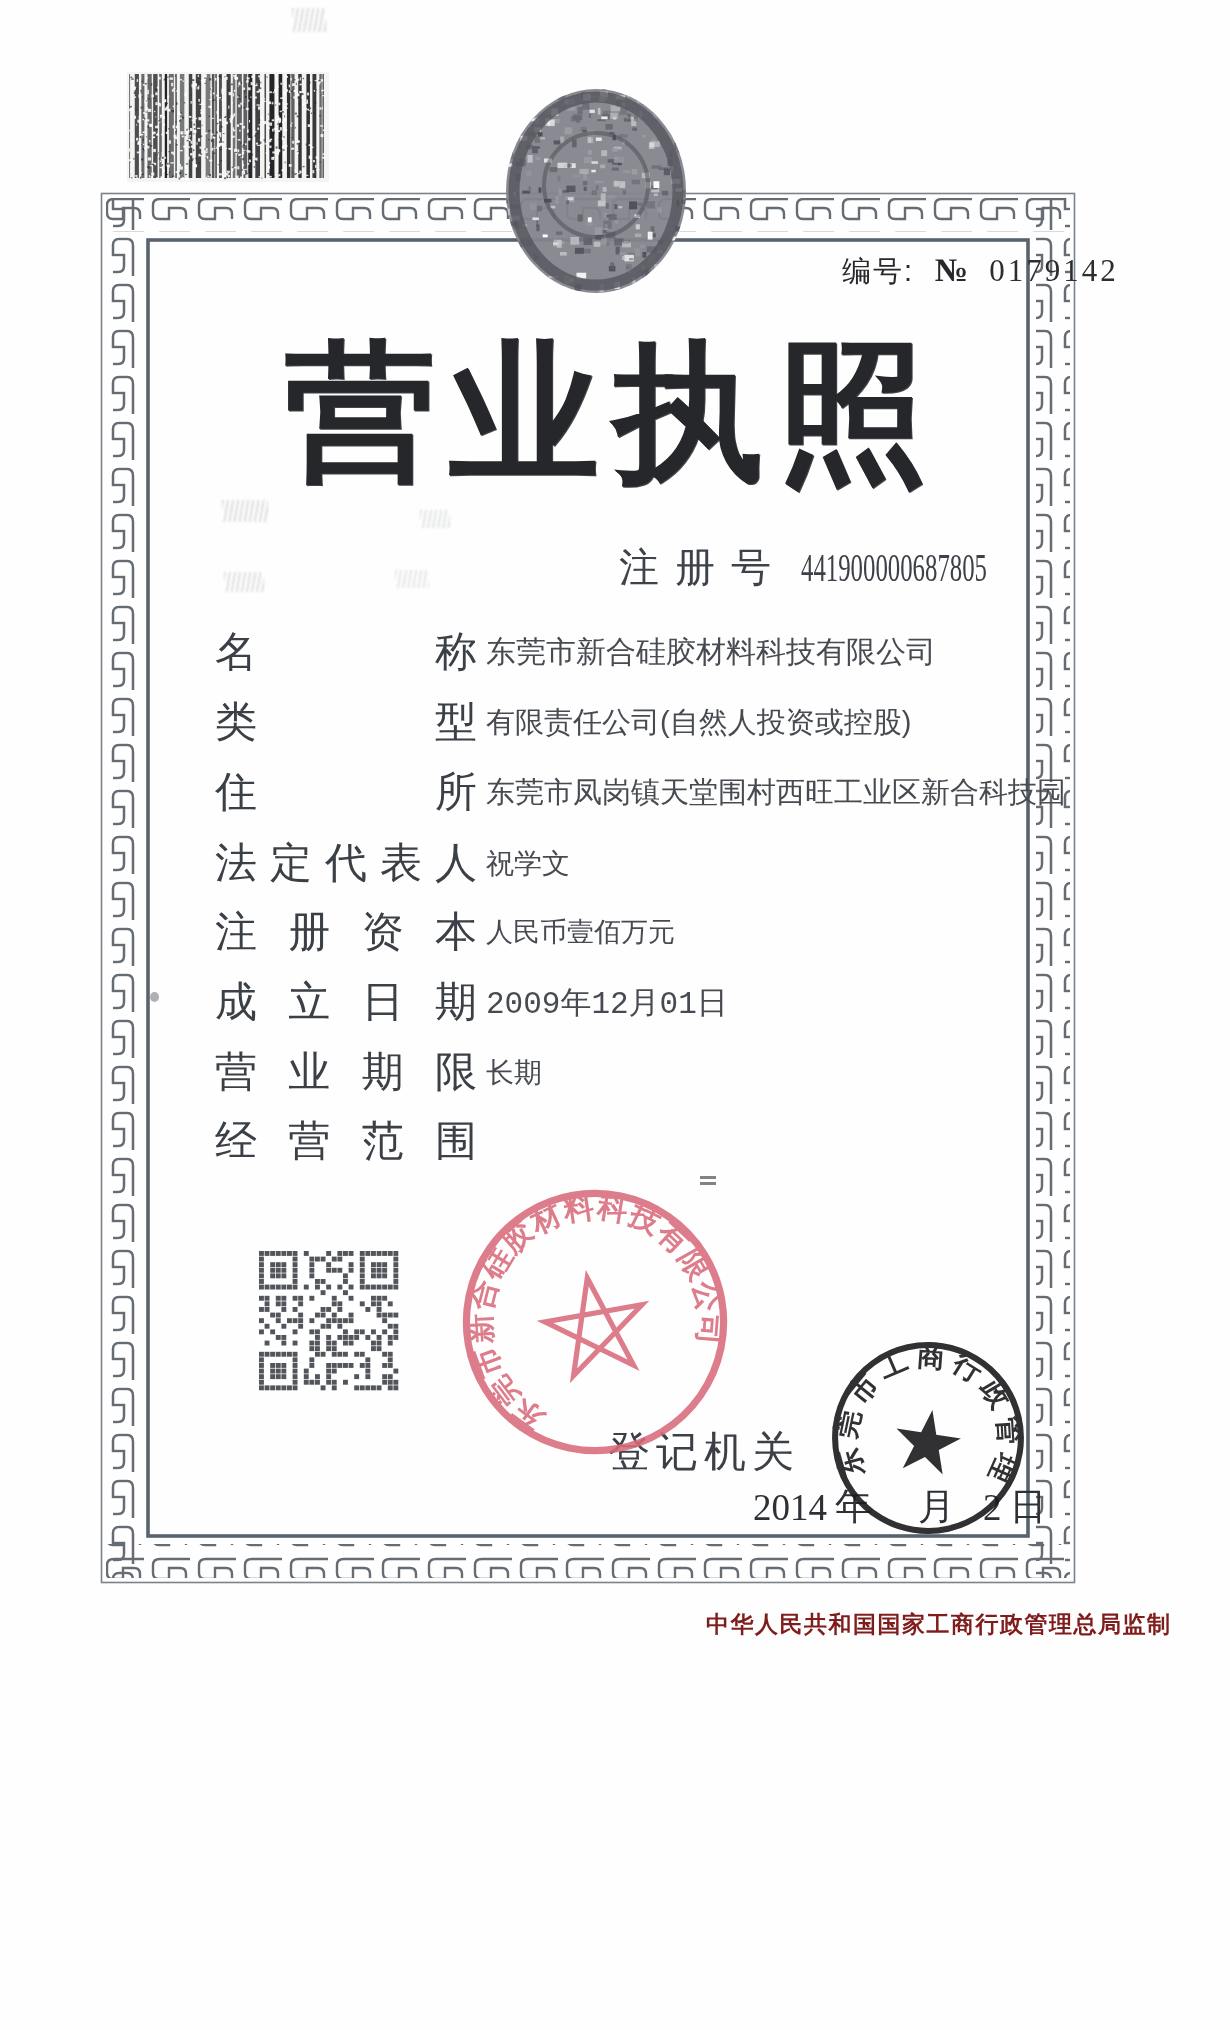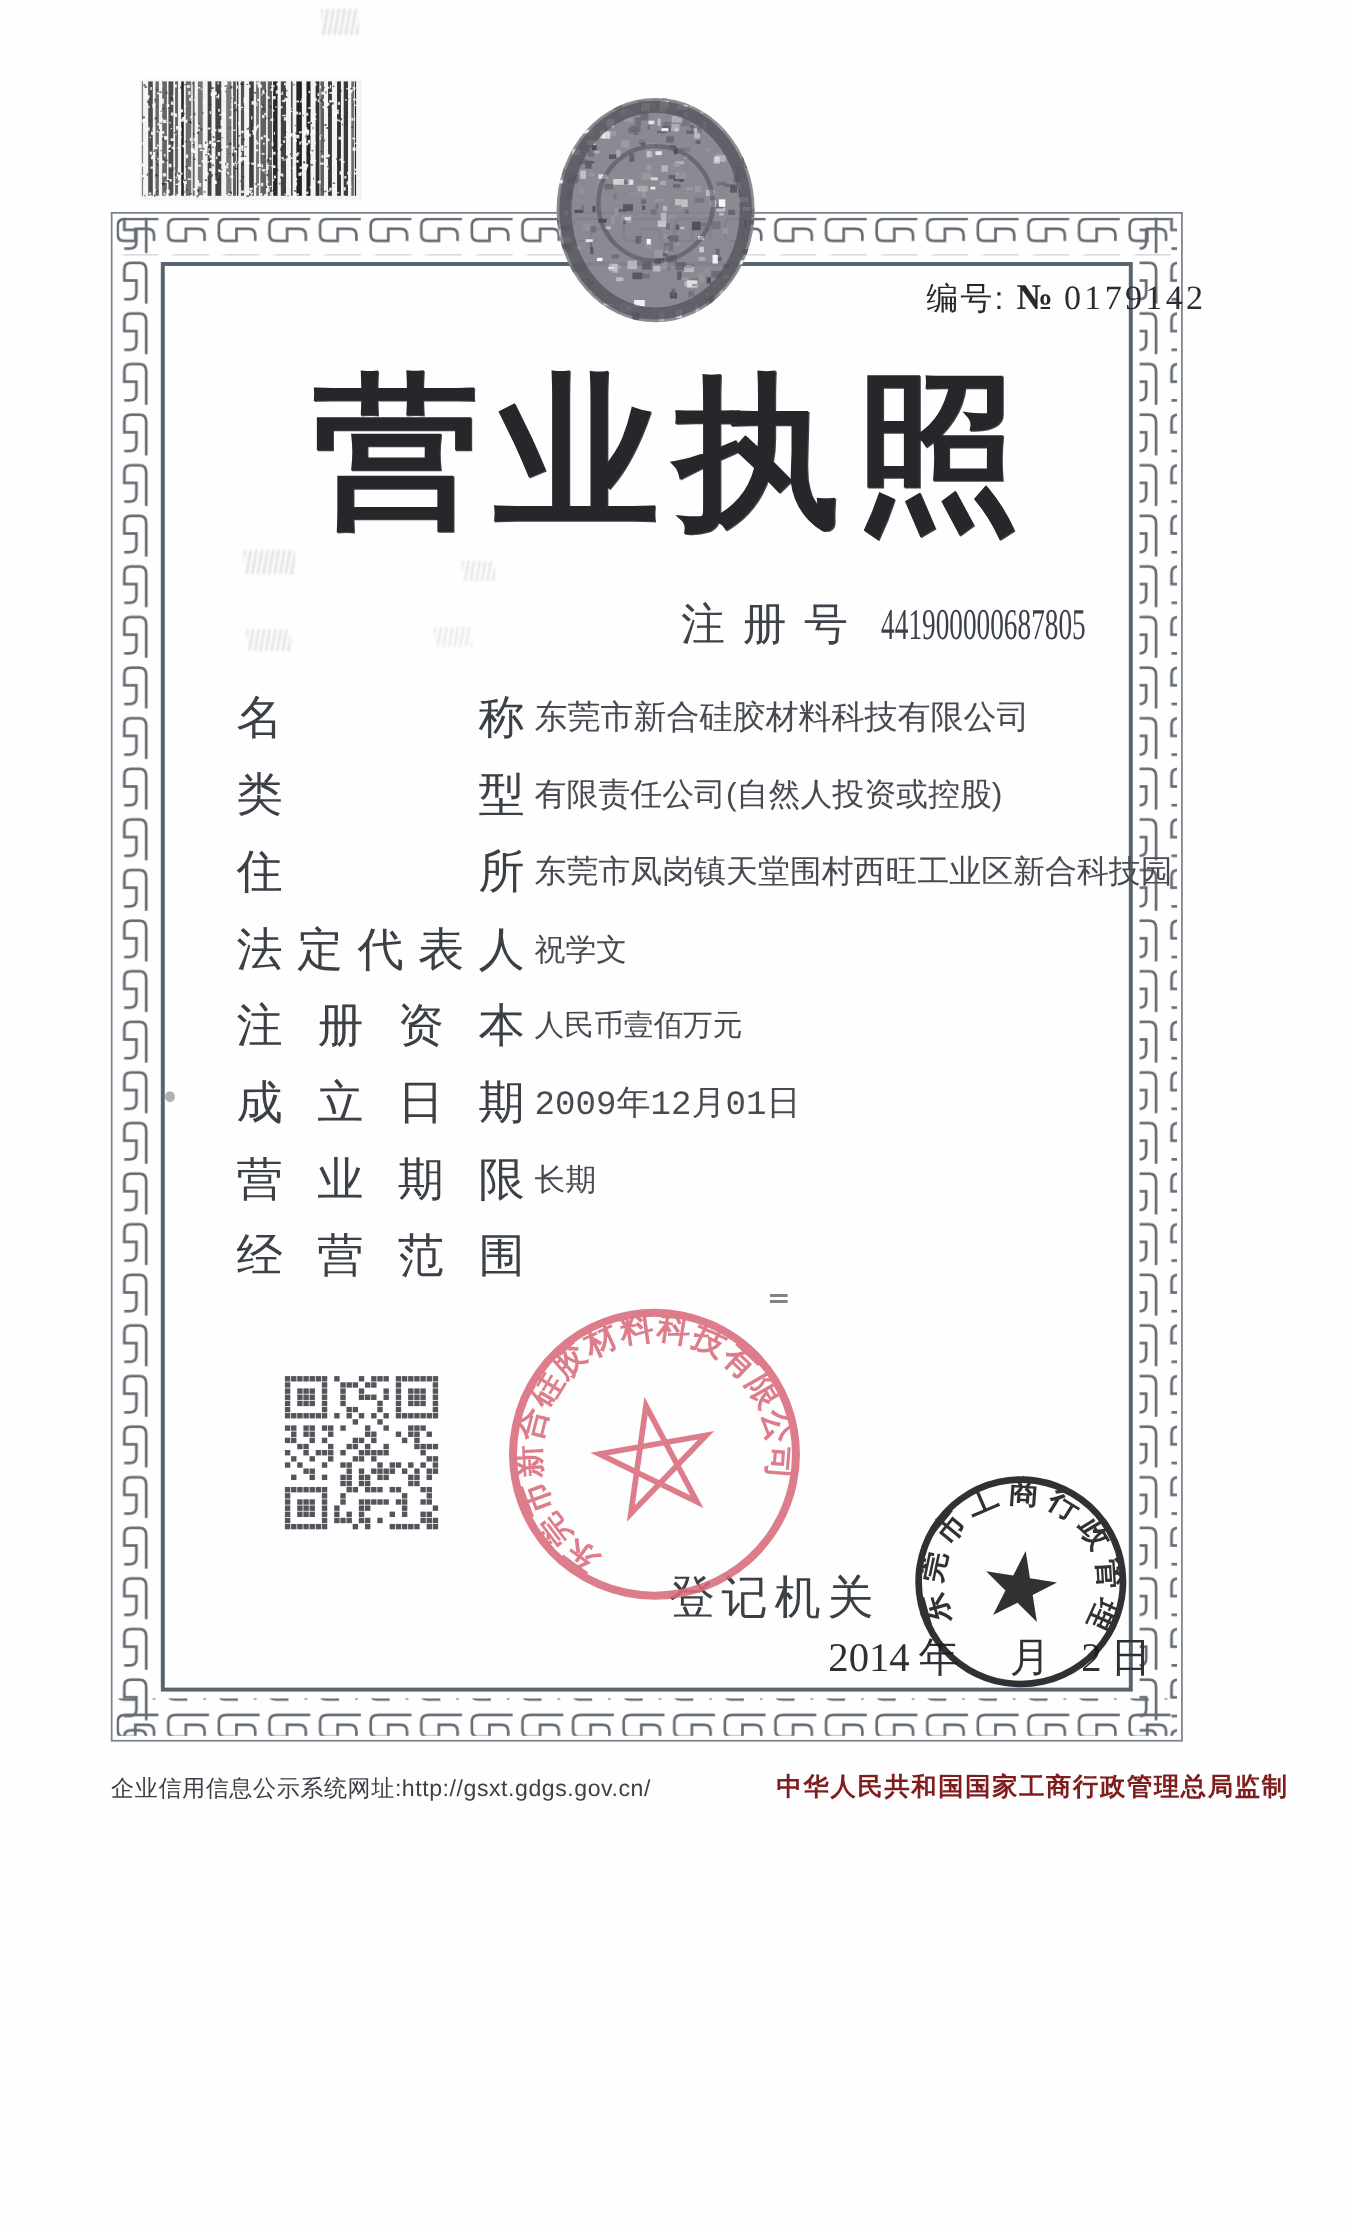--- a/index.html
+++ b/index.html
@@ -2,21 +2,21 @@
 <html><head>
 <meta charset="utf-8">
 <style>
   html,body{margin:0;padding:0;background:#ffffff;}
   .page{position:relative;width:1230px;height:2030px;background:#fefefe;overflow:hidden;
         font-family:"Liberation Sans",sans-serif;color:#3a3e44;}
   .abs{position:absolute;}
   .just{display:flex;justify-content:space-between;}
 
   
-  .serial{left:842px;top:252px;display:flex;align-items:baseline;gap:10px;z-index:4;color:#26282c;}
+  .serial{left:842px;top:252px;display:flex;align-items:baseline;gap:21px;z-index:4;color:#26282c;}
   .serial .lab{font-size:29px;letter-spacing:2px;}
   .serial .no{font-family:"Liberation Serif",serif;font-weight:700;font-size:33px;}
   .serial .num{font-family:"Liberation Serif",serif;font-size:31px;letter-spacing:3px;color:#2b2d31;}
 
   .title{left:285px;top:334px;width:642px;z-index:4;font-size:150px;line-height:1.05;font-weight:900;
          color:#26272b;font-family:"DejaVu Sans",sans-serif;text-shadow:1px 1px 0 #44454a;}
 
   .regno{left:619px;top:540px;z-index:4;display:flex;align-items:baseline;}
   .regno .lab{width:152px;font-size:40px;color:#3e434b;}
   .regno .val{margin-left:30px;font-family:"Liberation Serif",serif;font-size:40px;color:#3c4149;
@@ -1543,21 +1543,20 @@
 
   <svg class="abs sealblack" width="204" height="204" viewBox="0 0 202 202">
     <circle cx="101" cy="101" r="92" fill="none" stroke="#1b1b1e" stroke-width="6"></circle>
     <path id="blkArc" d="M46.6 146.6 A71 71 0 1 1 155.4 146.6" fill="none"></path>
     <text font-size="28" fill="#1b1b1e" letter-spacing="6">
       <textPath href="#blkArc" startOffset="2">东莞市工商行政管理局</textPath>
     </text>
     <path d="M101 73 L93.4 96.5 L68.7 96.5 L88.6 111 L81 134.5 L101 120 L121 134.5 L113.4 111 L133.3 96.5 L108.6 96.5 Z" fill="#1b1b1e"></path>
   </svg>
 
-  <div class="abs footer-left">企业信用信息公示系统网址:http://gsxt.gdgs.gov.cn/</div>
   <div class="abs footer-right">中华人民共和国国家工商行政管理总局监制</div>
 
   <div class="abs smudge" style="left:222px;top:500px;width:46px;height:22px;opacity:.30;"></div>
   <div class="abs smudge" style="left:420px;top:510px;width:30px;height:18px;opacity:.25;"></div>
   <div class="abs smudge" style="left:224px;top:572px;width:40px;height:20px;opacity:.28;"></div>
   <div class="abs smudge" style="left:395px;top:570px;width:34px;height:18px;opacity:.22;"></div>
   <div class="abs smudge" style="left:292px;top:8px;width:34px;height:24px;opacity:.30;"></div>
   <div class="abs dot" style="left:150px;top:992px;width:9px;height:10px;opacity:.55;"></div>
   <div class="abs tick" style="left:700px;top:1176px;width:16px;height:12px;opacity:.7;"></div>
 

